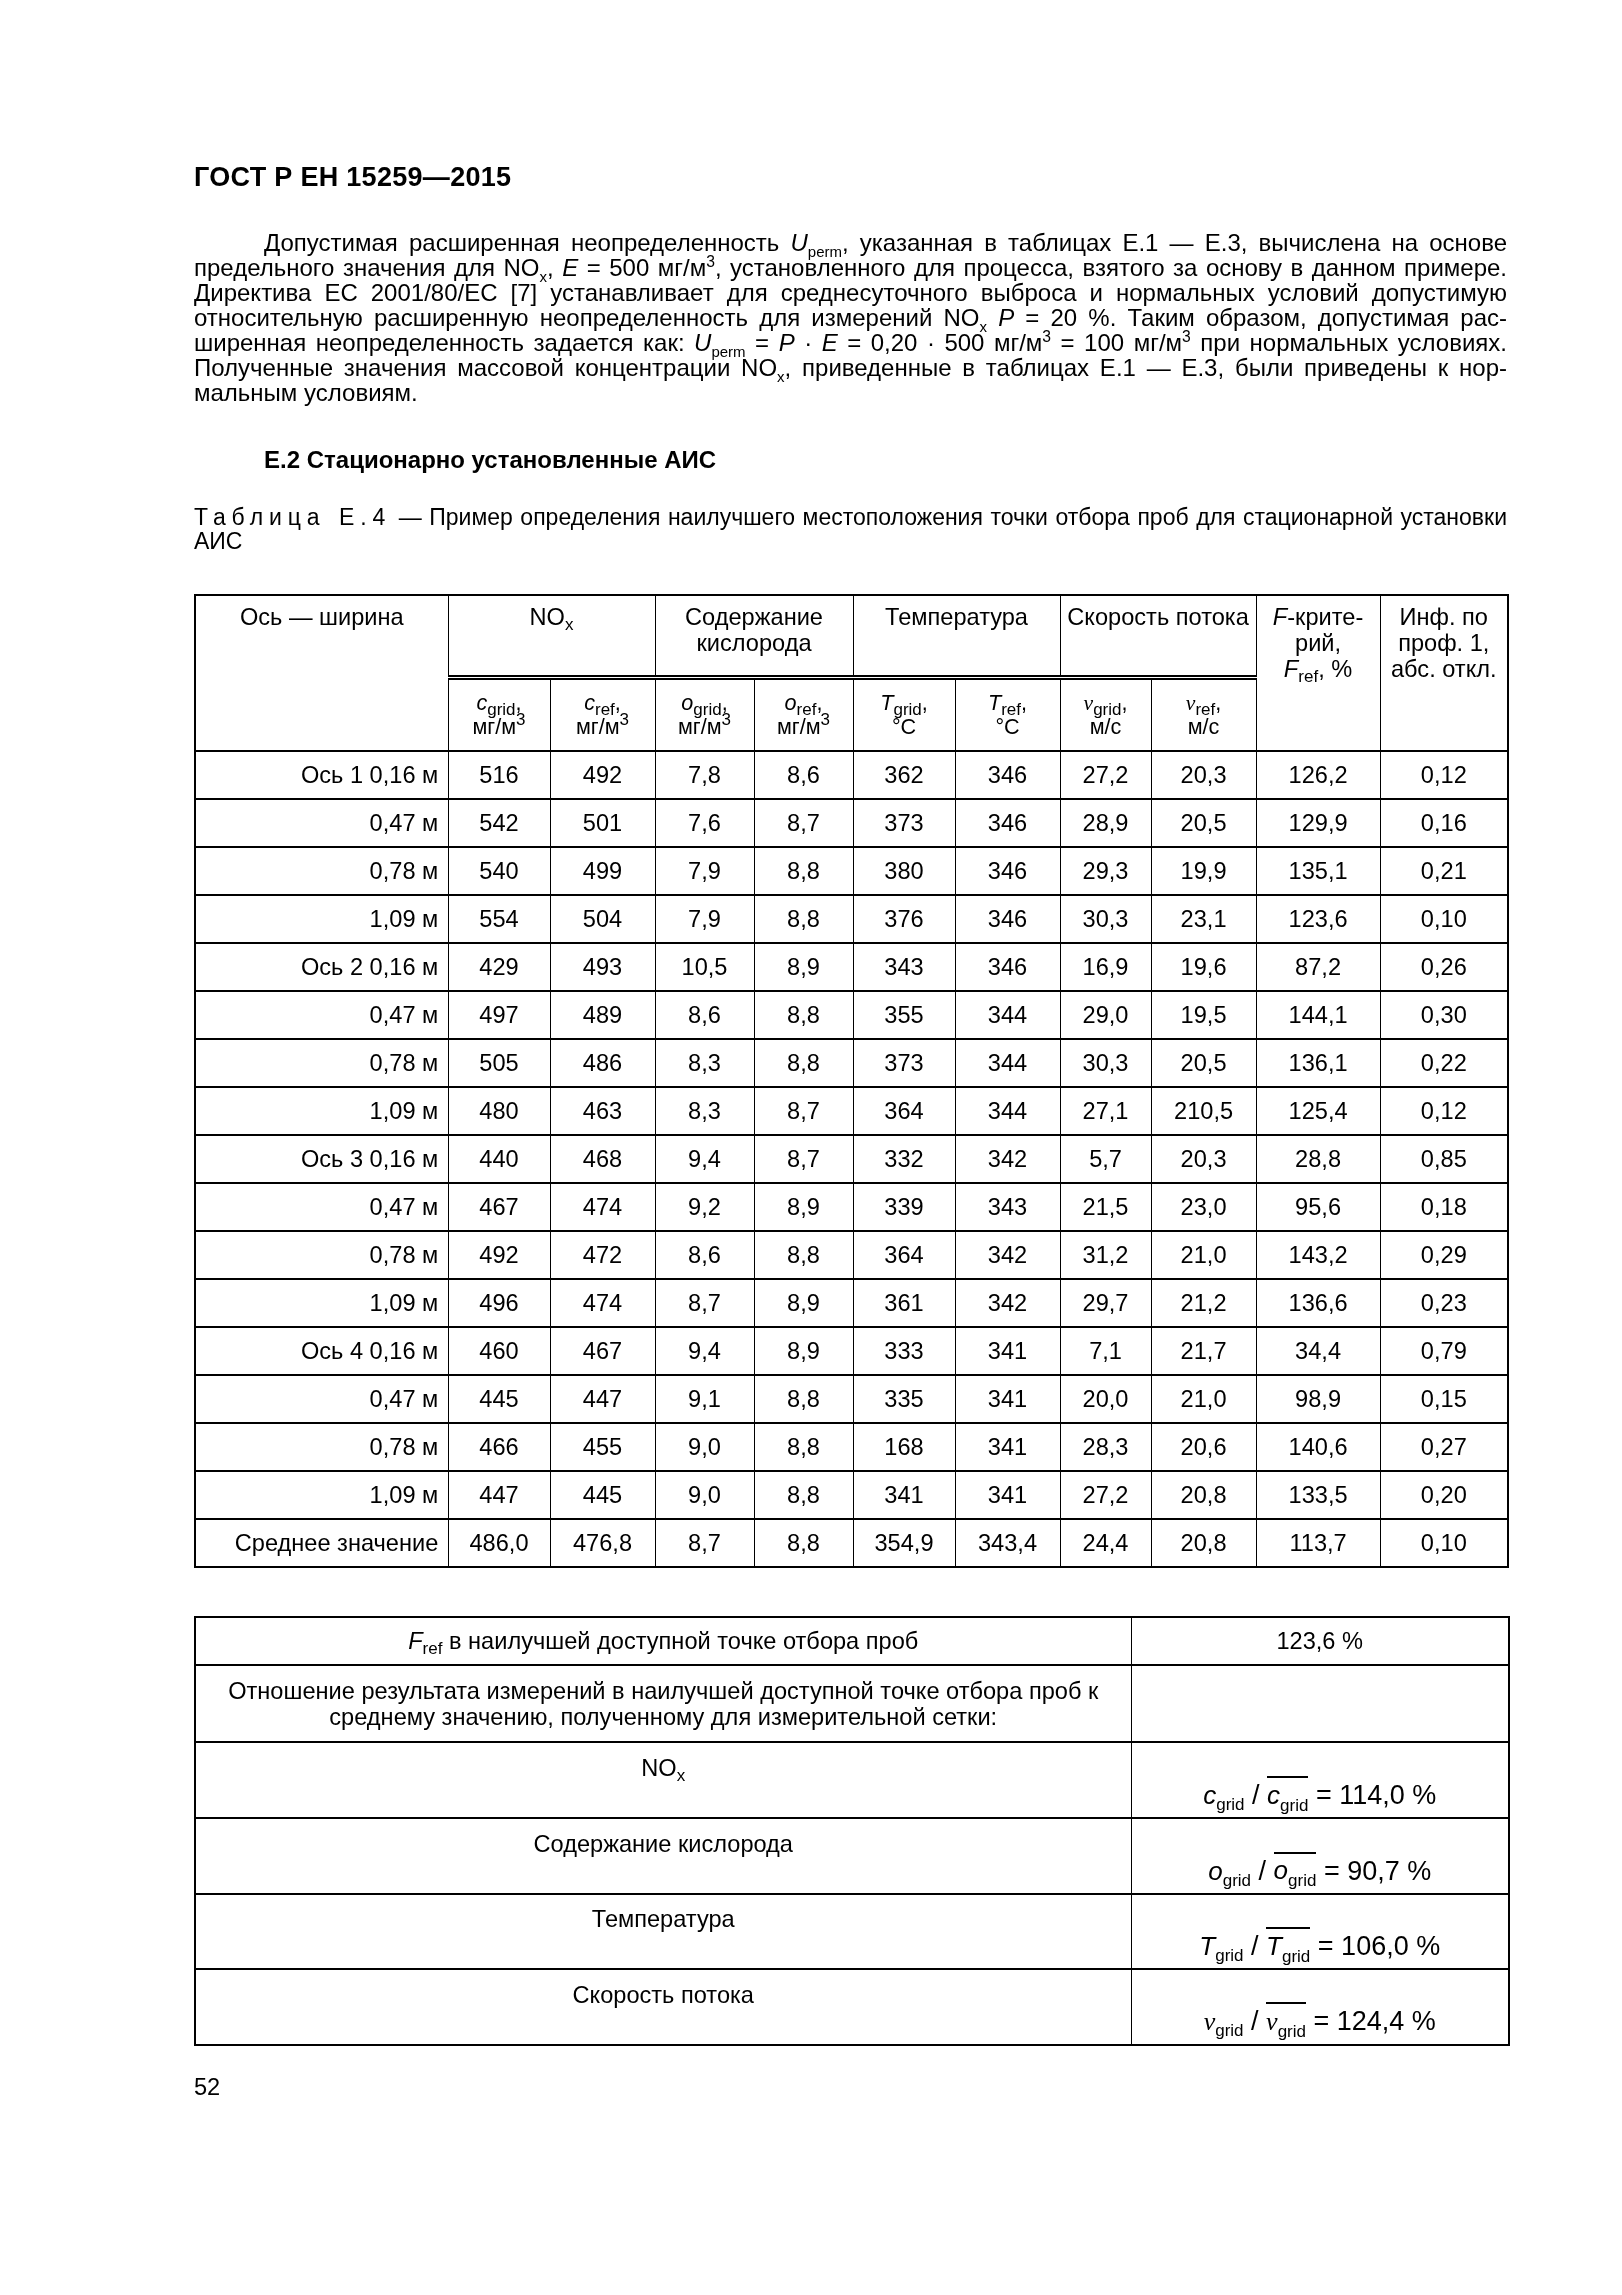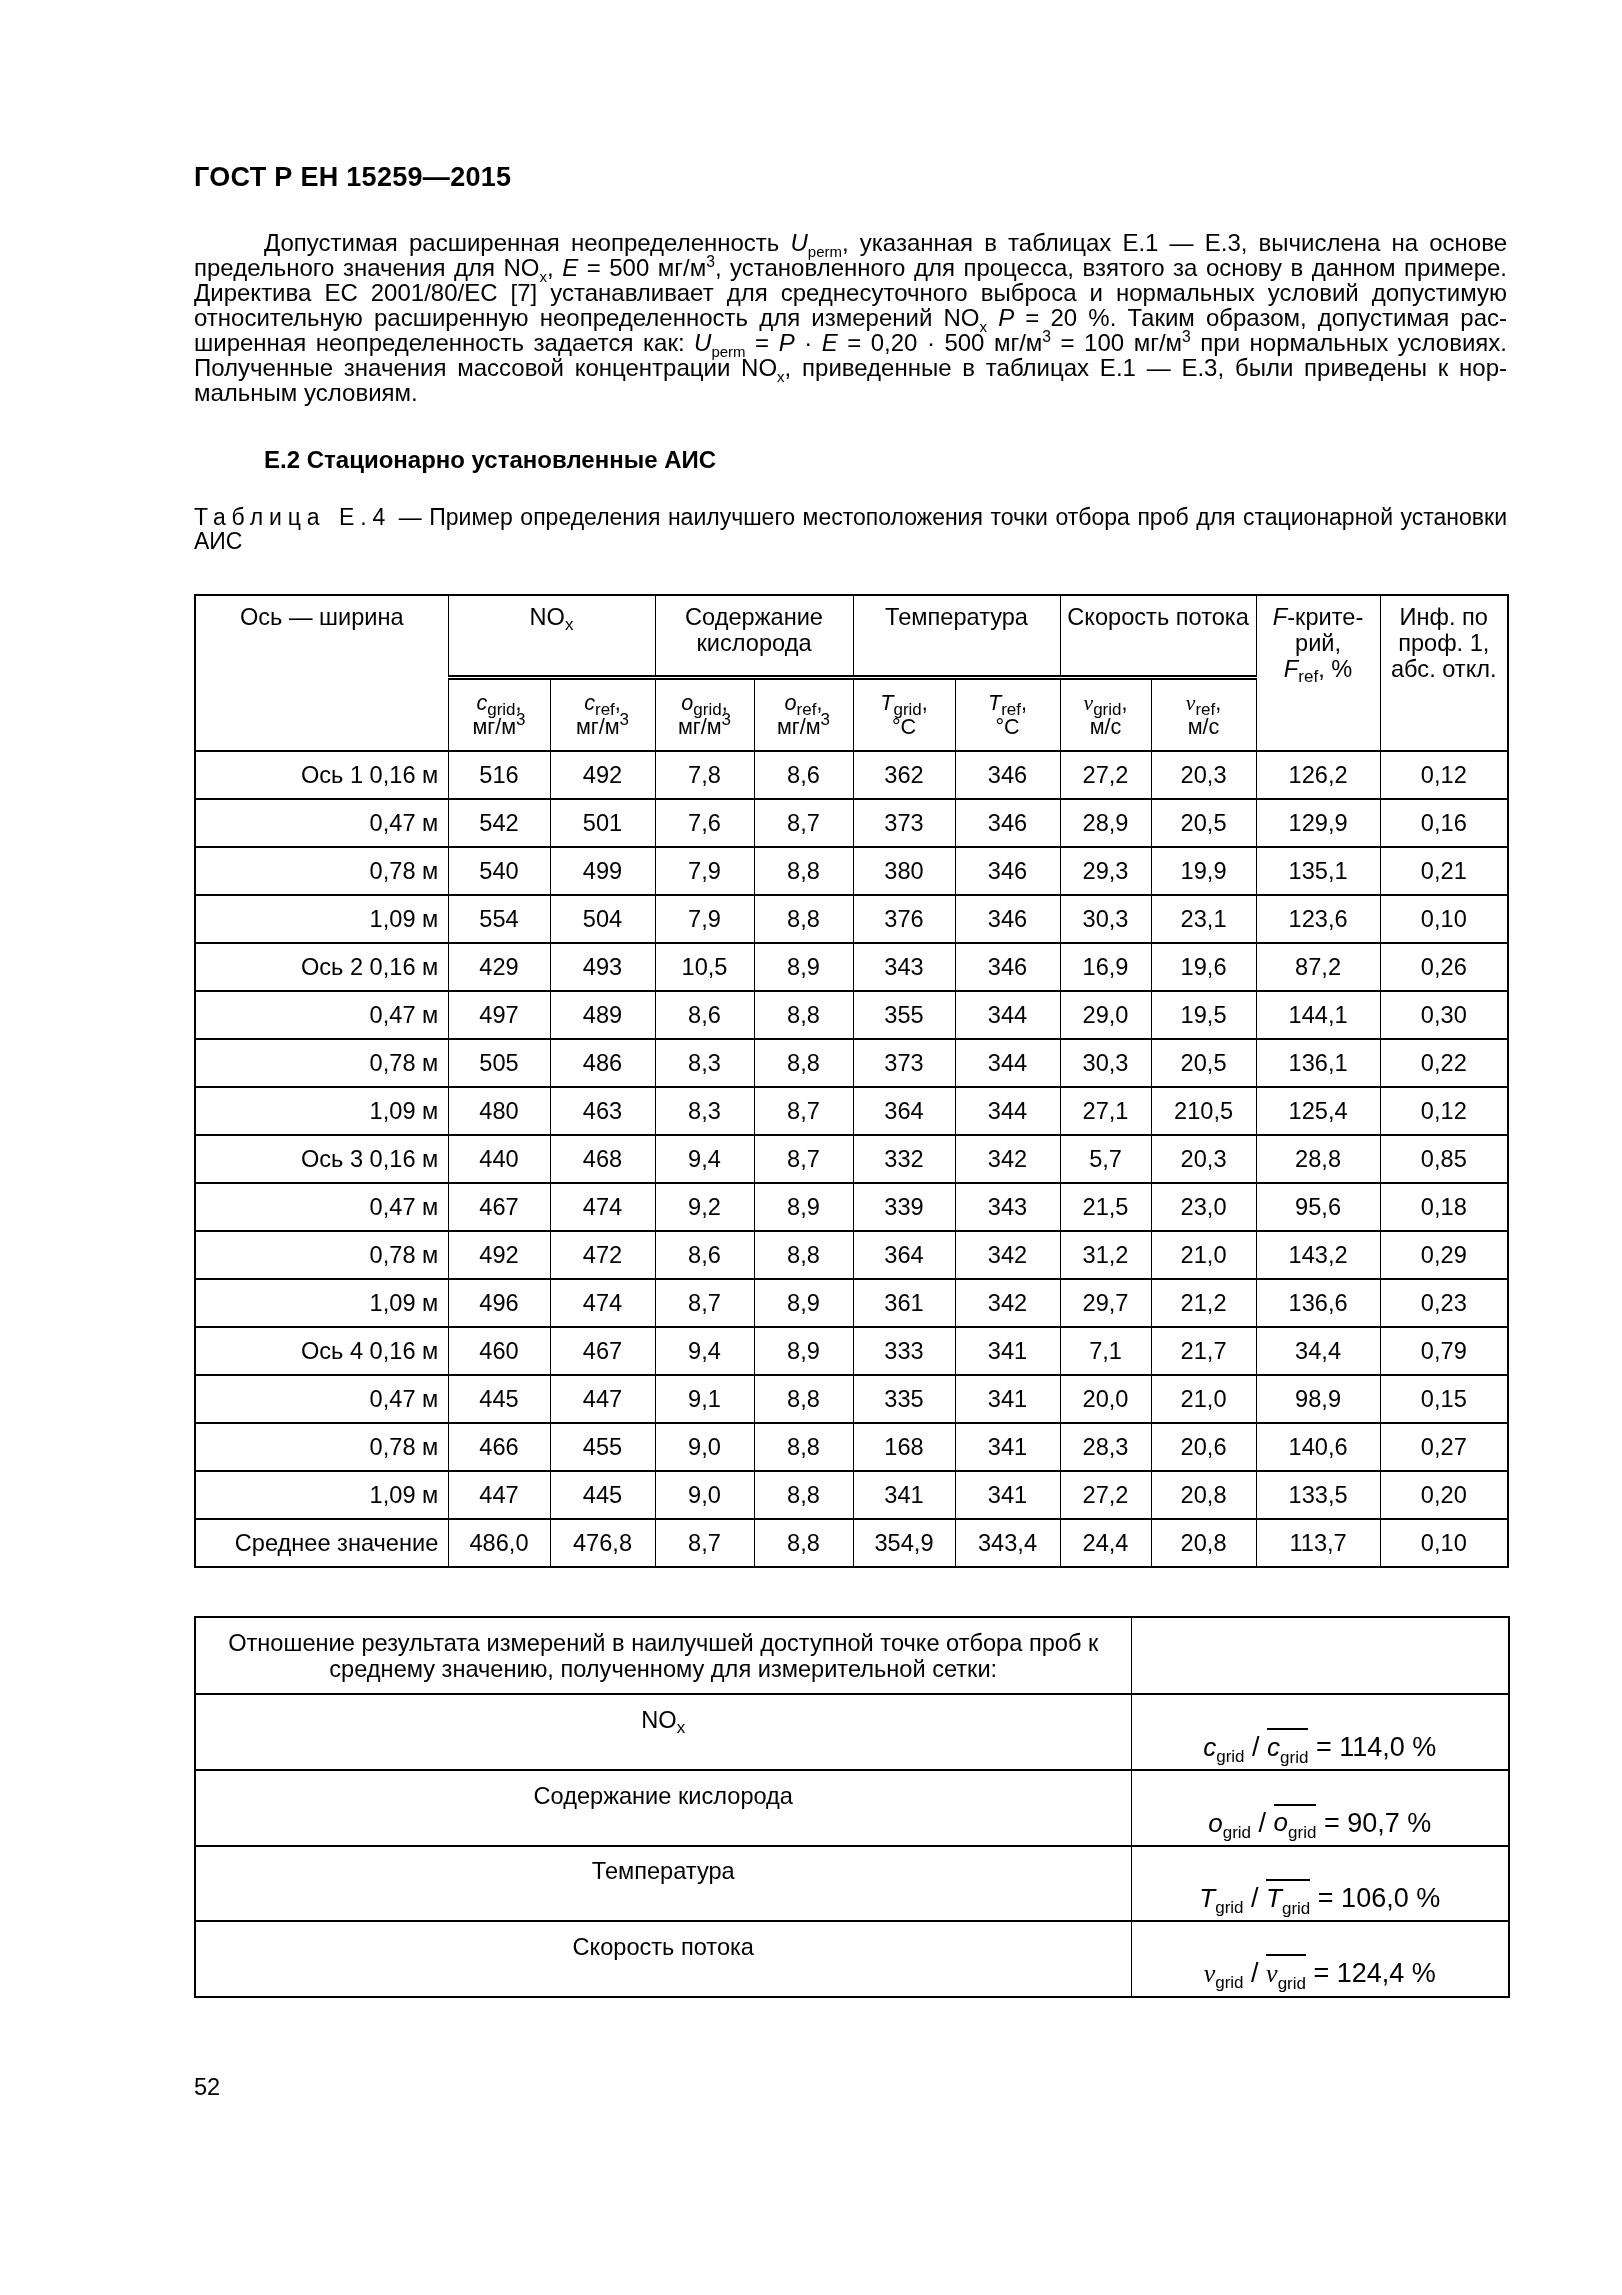--- a/index.html
+++ b/index.html
@@ -314,20 +314,24 @@
   </tr>
     </tbody>
 </table>
 
 <table class="best-table">
   <colgroup>
       <col style="width:936px">
       <col style="width:378px">
     </colgroup>
   <tbody>
+  <tr class="r2">
+    <td><span class="it">F</span><span class="sub" style="font-weight:normal">ref</span><span> в наилучшей доступной точке отбора проб</span></td>
+    <td>123,6 %</td>
+  </tr>
   <tr class="r3">
     <td style="padding:0 11.8px;">Отношение результата измерений в наилучшей доступной точке отбора проб к среднему значению, полученному для измерительной сетки:</td>
     <td></td>
   </tr>
   </tbody>
     <tbody id="best-body">
       <tr class="r4">
     <td class="lab-top"><span>NO</span><span class="sub">x</span></td>
     <td class="formula"><span class="var">c</span><span class="gsub">grid</span><span> / </span><span class="bar"><span class="var">c</span><span class="gsub">grid</span></span><span> = </span><span>114,0 %</span></td>
   </tr>

